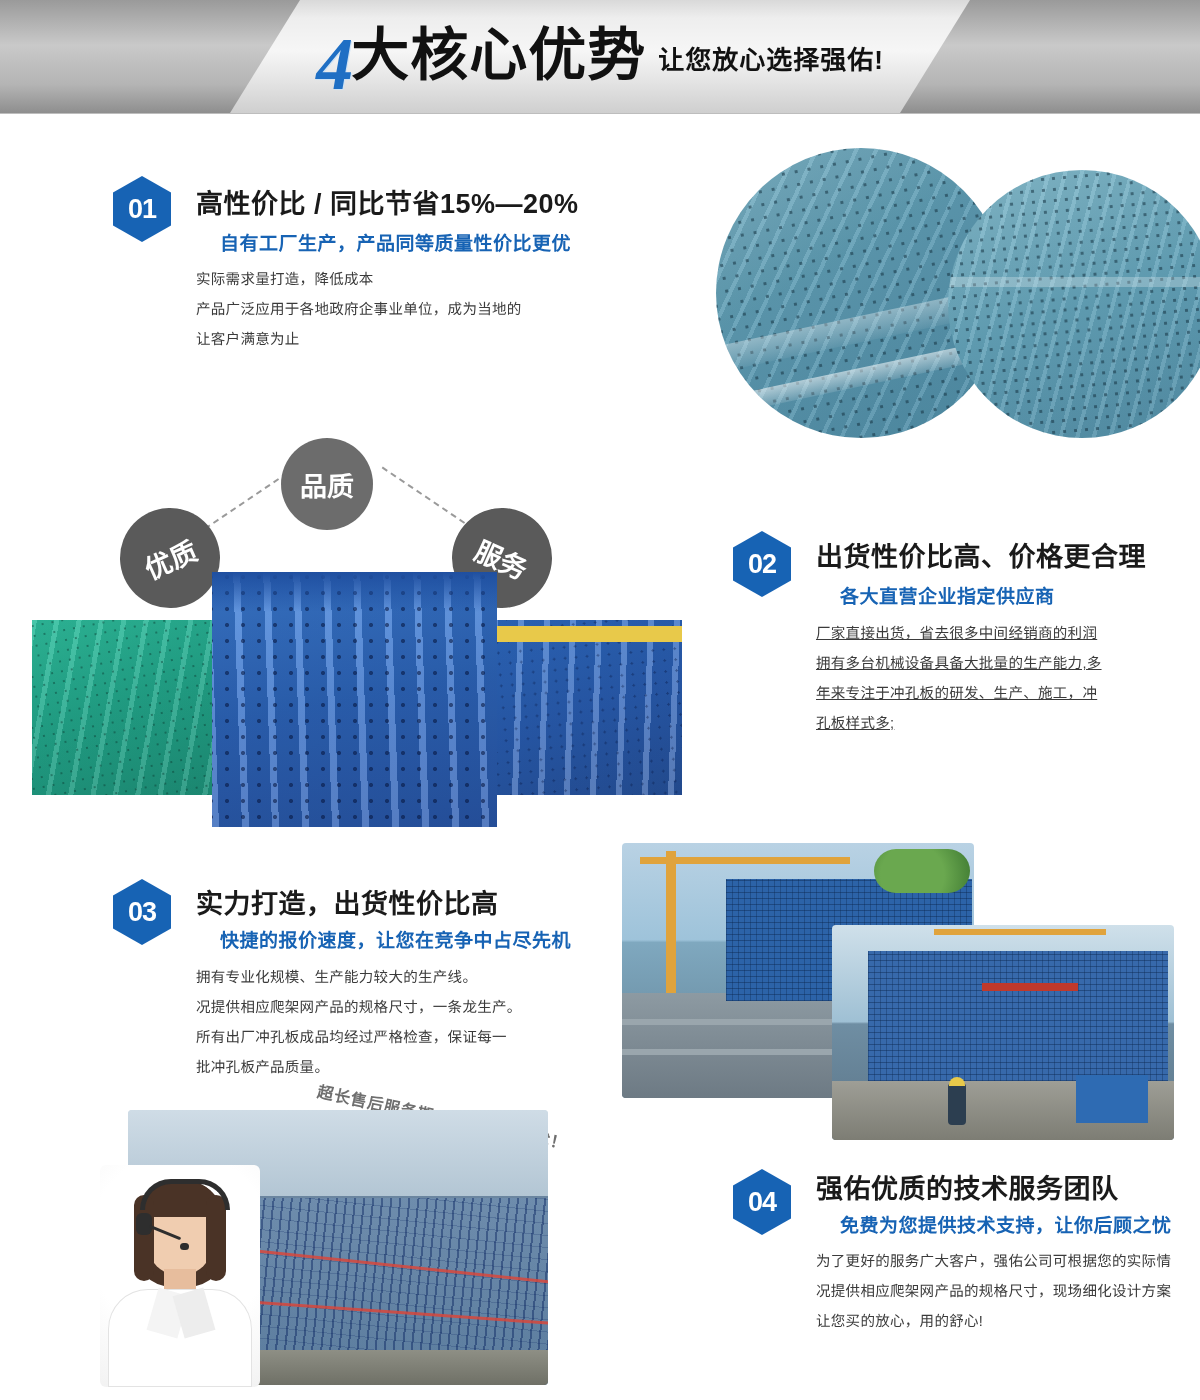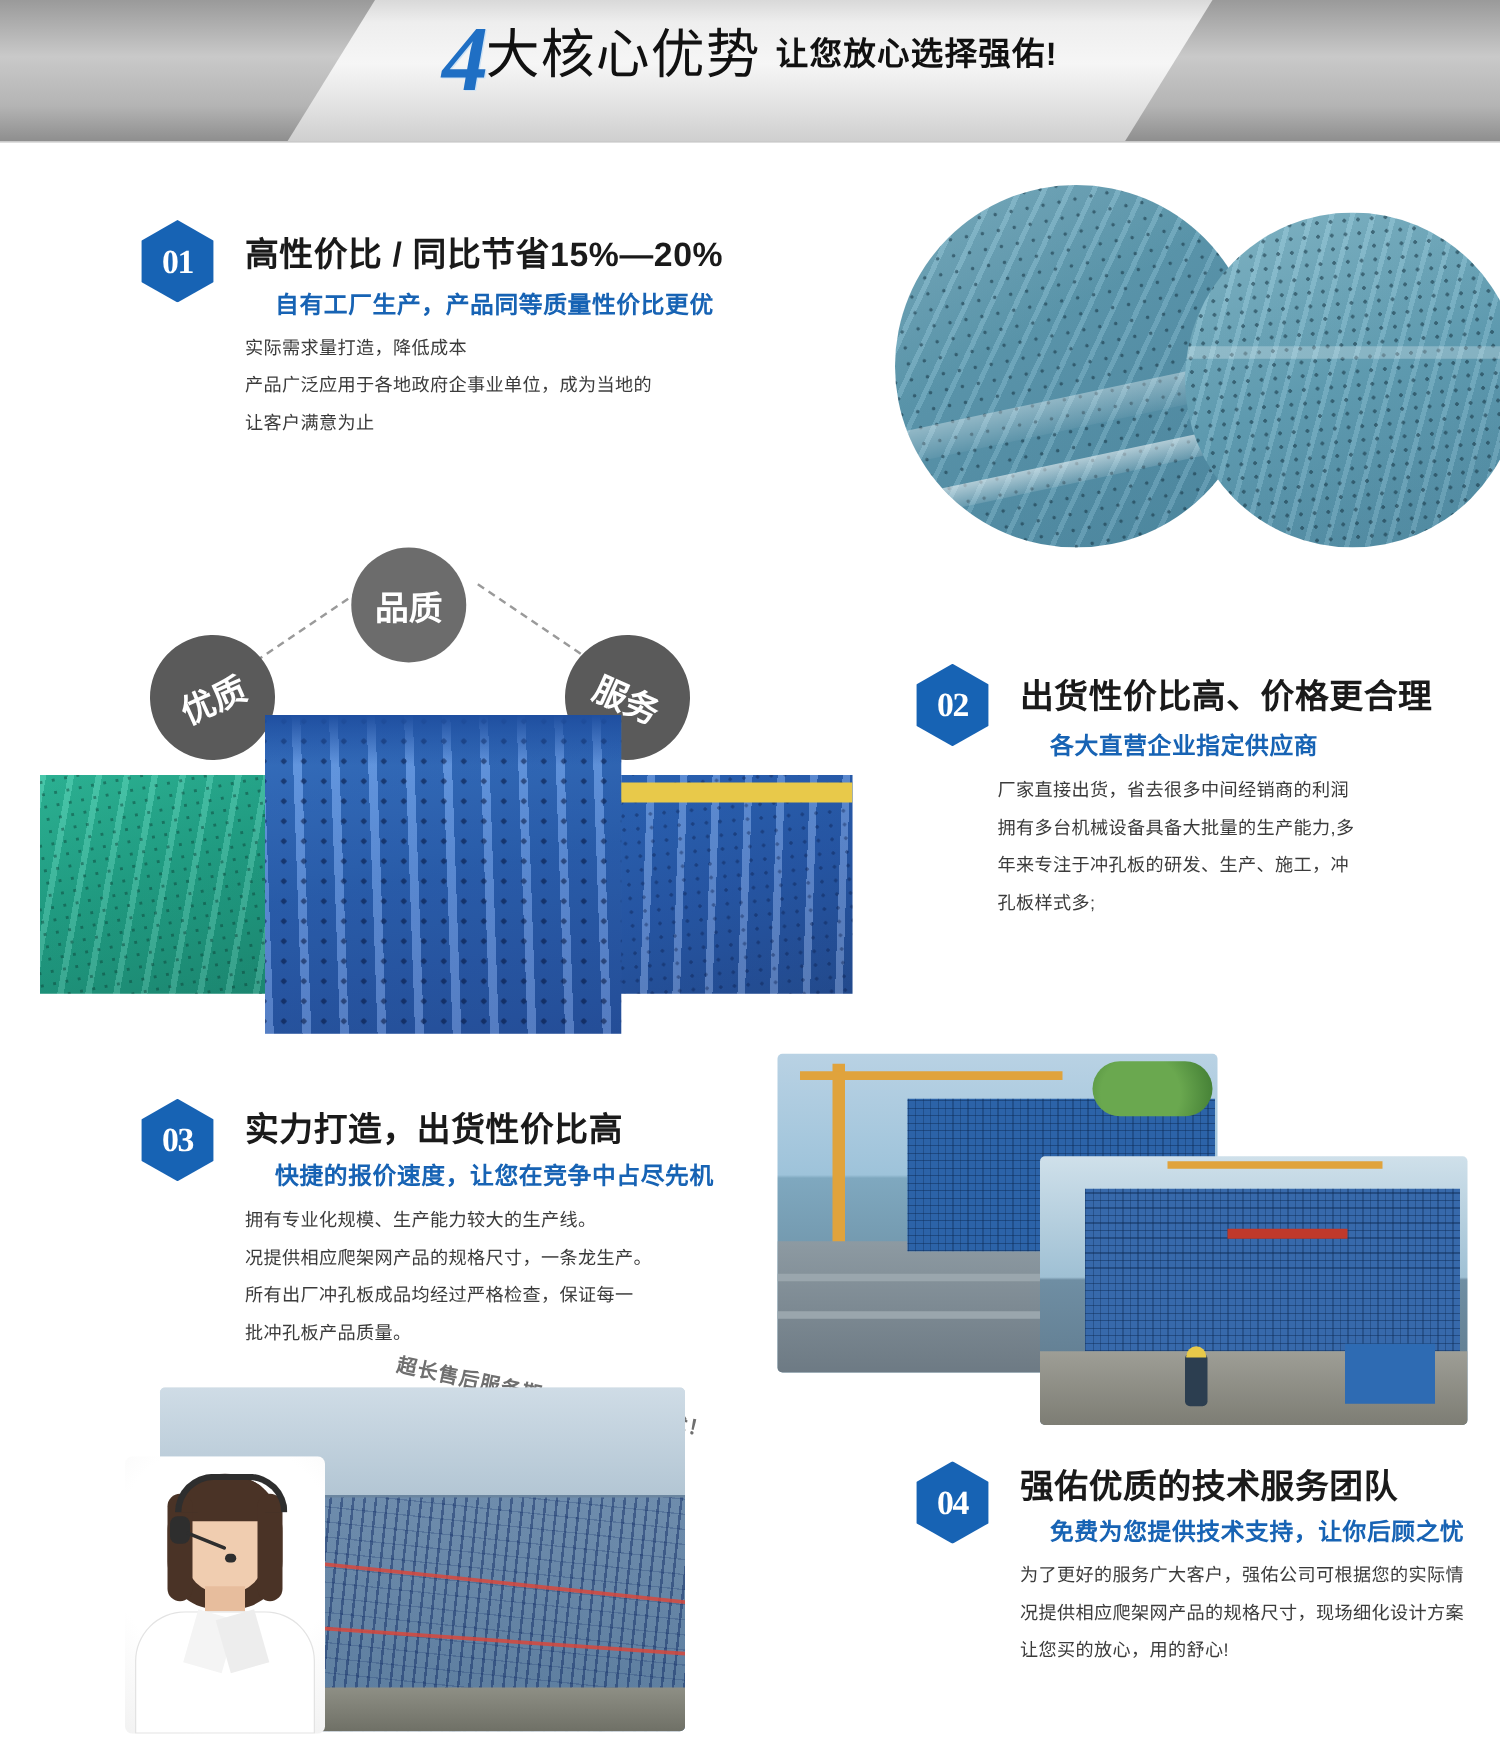--- a/index.html
+++ b/index.html
@@ -60,22 +60,22 @@
     font-weight: bold;
     font-size: 74px;
     line-height: 66px;
     color: #1f6fc4;
     vertical-align: -12px;
     letter-spacing: -2px;
     text-shadow: 1px 1px 0 #cfe3f5;
   }
   .title-cn {
     display: inline-block;
-    font-size: 43px;
-    font-weight: normal;
+    font-size: 58px;
+    font-weight: bold;
     color: #111111;
     letter-spacing: 1px;
     vertical-align: 2px;
   }
   .title-sub {
     display: inline-block;
     font-size: 26px;
     font-weight: bold;
     color: #111111;
     letter-spacing: 1px;
@@ -102,21 +102,21 @@
   
   .num-badge {
     position: absolute;
     width: 58px;
     height: 66px;
     background: #1763b4;
     clip-path: polygon(50% 0%, 100% 25%, 100% 75%, 50% 100%, 0% 75%, 0% 25%);
     color: #ffffff;
     font-size: 27px;
     font-weight: bold;
-    font-family: Liberation Serif, serif;
+    font-family: Liberation Sans, sans-serif;
     display: flex;
     align-items: center;
     justify-content: center;
     letter-spacing: -1px;
   }
   .head-line1 {
     position: absolute;
     font-size: 27px;
     font-weight: bold;
     color: #1a1a1a;
@@ -386,21 +386,21 @@
   <div class="band" style="left:0; top:6px; width:100%; height:16px; background:#e8c94a;"></div>
 </div>
 <div class="photo prod-mid">
   <div class="dotfield" style="background-image: radial-gradient(rgba(5,20,60,0.55) 2px, transparent 2.2px); background-size: 16px 16px;"></div>
   <div class="band" style="left:0; top:0; width:100%; height:40px; background:linear-gradient(to bottom, #1f4fa0, rgba(31,79,160,0));"></div>
 </div>
 
 <div class="num-badge" style="left:733px; top:531px;">02</div>
 <div class="head-line1" style="left:816px; top:535px;">出货性价比高、价格更合理</div>
 <div class="head-line2" style="left:816px; top:581px;">各大直营企业指定供应商</div>
-<div class="body-text" style="left:798px; top:618px;">
+<div class="body-text" style="left:816px; top:618px;text-decoration:underline;">
   <div>厂家直接出货，省去很多中间经销商的利润</div>
   <div>拥有多台机械设备具备大批量的生产能力,多</div>
   <div>年来专注于冲孔板的研发、生产、施工，冲</div>
   <div>孔板样式多;</div>
 </div>
 
 <div class="num-badge" style="left:113px; top:879px;">03</div>
 <div class="head-line1" style="left:196px; top:882px;">实力打造，出货性价比高</div>
 <div class="head-line2" style="left:196px; top:925px;">快捷的报价速度，让您在竞争中占尽先机</div>
 <div class="body-text" style="left:196px; top:962px;">

